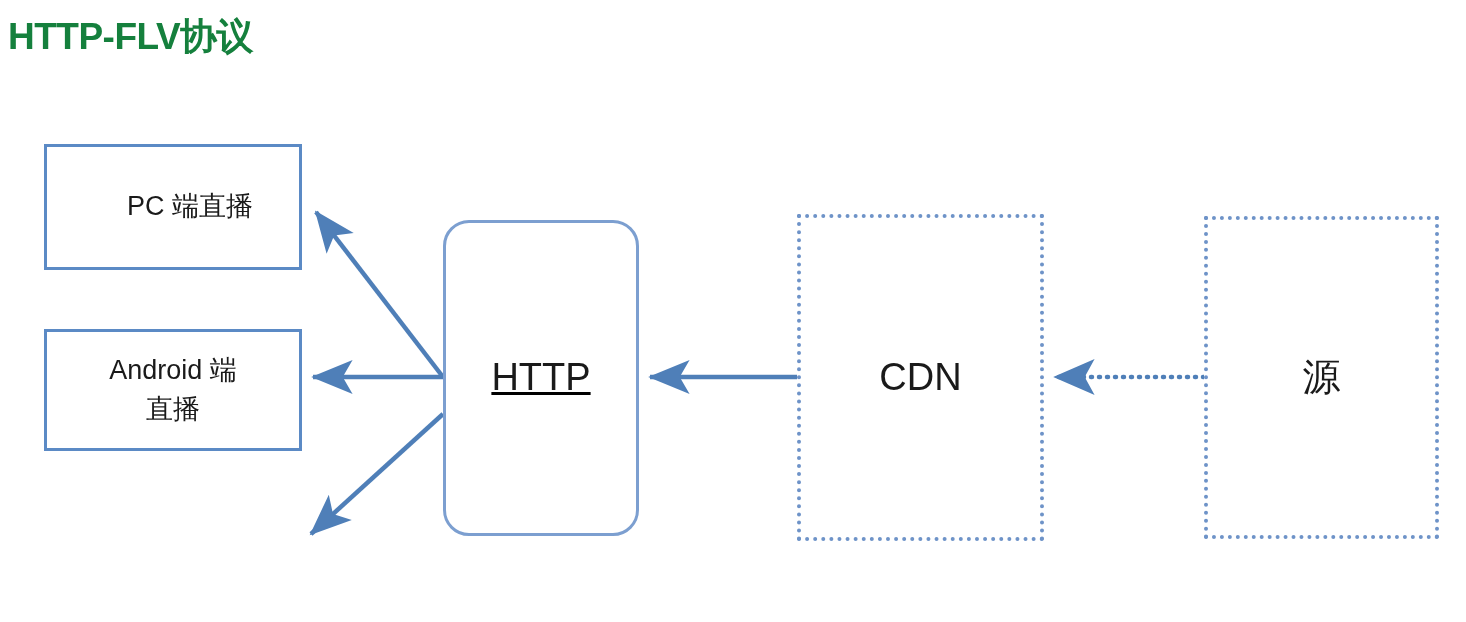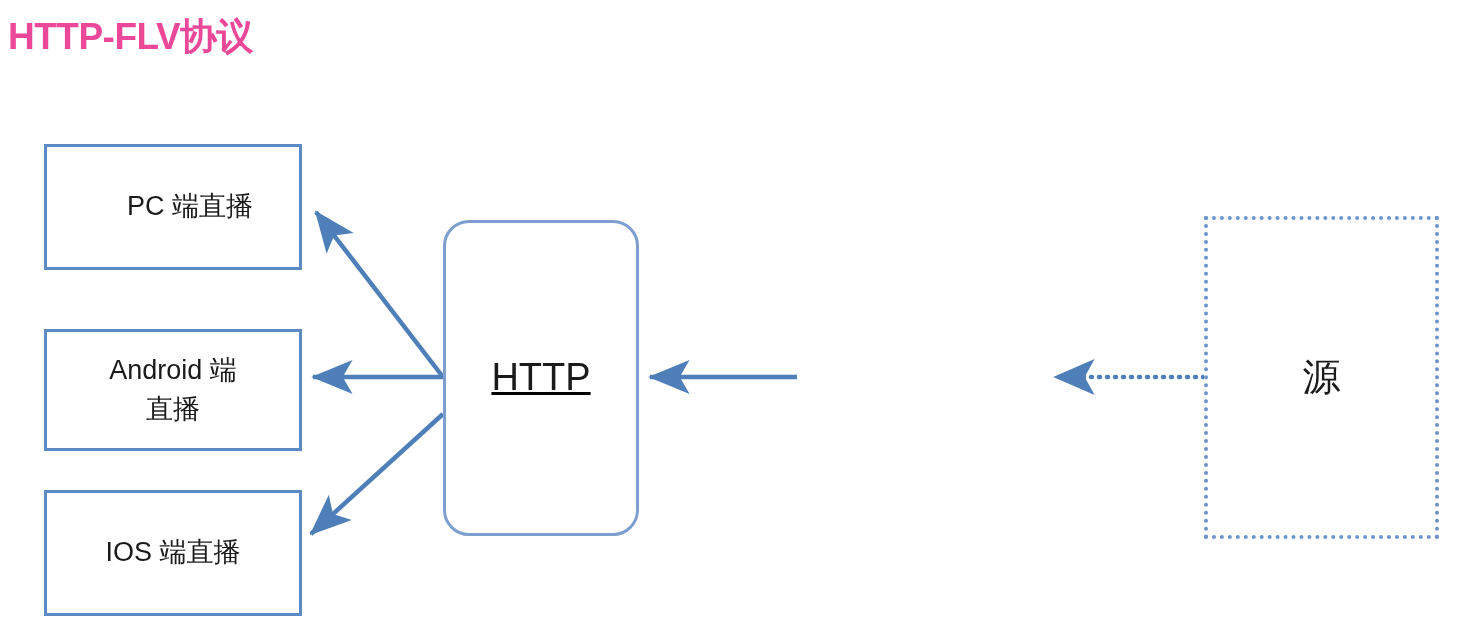--- a/index.html
+++ b/index.html
@@ -18,21 +18,21 @@
     overflow: hidden;
   }
 
   
   #page-title {
     position: absolute;
     left: 8px;
     top: 12px;
     font-size: 37px;
     font-weight: bold;
-    color: #ec4899;
+    color: #15803d;
     letter-spacing: -0.5px;
     white-space: nowrap;
   }
 
   
   .node {
     position: absolute;
     box-sizing: border-box;
     background: #ffffff;
     display: flex;
@@ -113,26 +113,26 @@
 
   <div id="node-pc" class="node solid">
     <span class="node-label">PC 端直播</span>
   </div>
 
   <div id="node-android" class="node solid">
     <span class="node-label">Android 端
 直播</span>
   </div>
 
-  <div id="node-ios" class="node solid">
-    <span class="node-label">IOS 端直播</span>
-  </div>
 
   <div id="node-http" class="node rounded">
     <span class="node-label">HTTP</span>
   </div>
 
+  <div id="node-cdn" class="node dotted">
+    <span class="node-label">CDN</span>
+  </div>
 
   <div id="node-origin" class="node dotted">
     <span class="node-label">源</span>
   </div>
 
 </div>
 
 </body></html>

